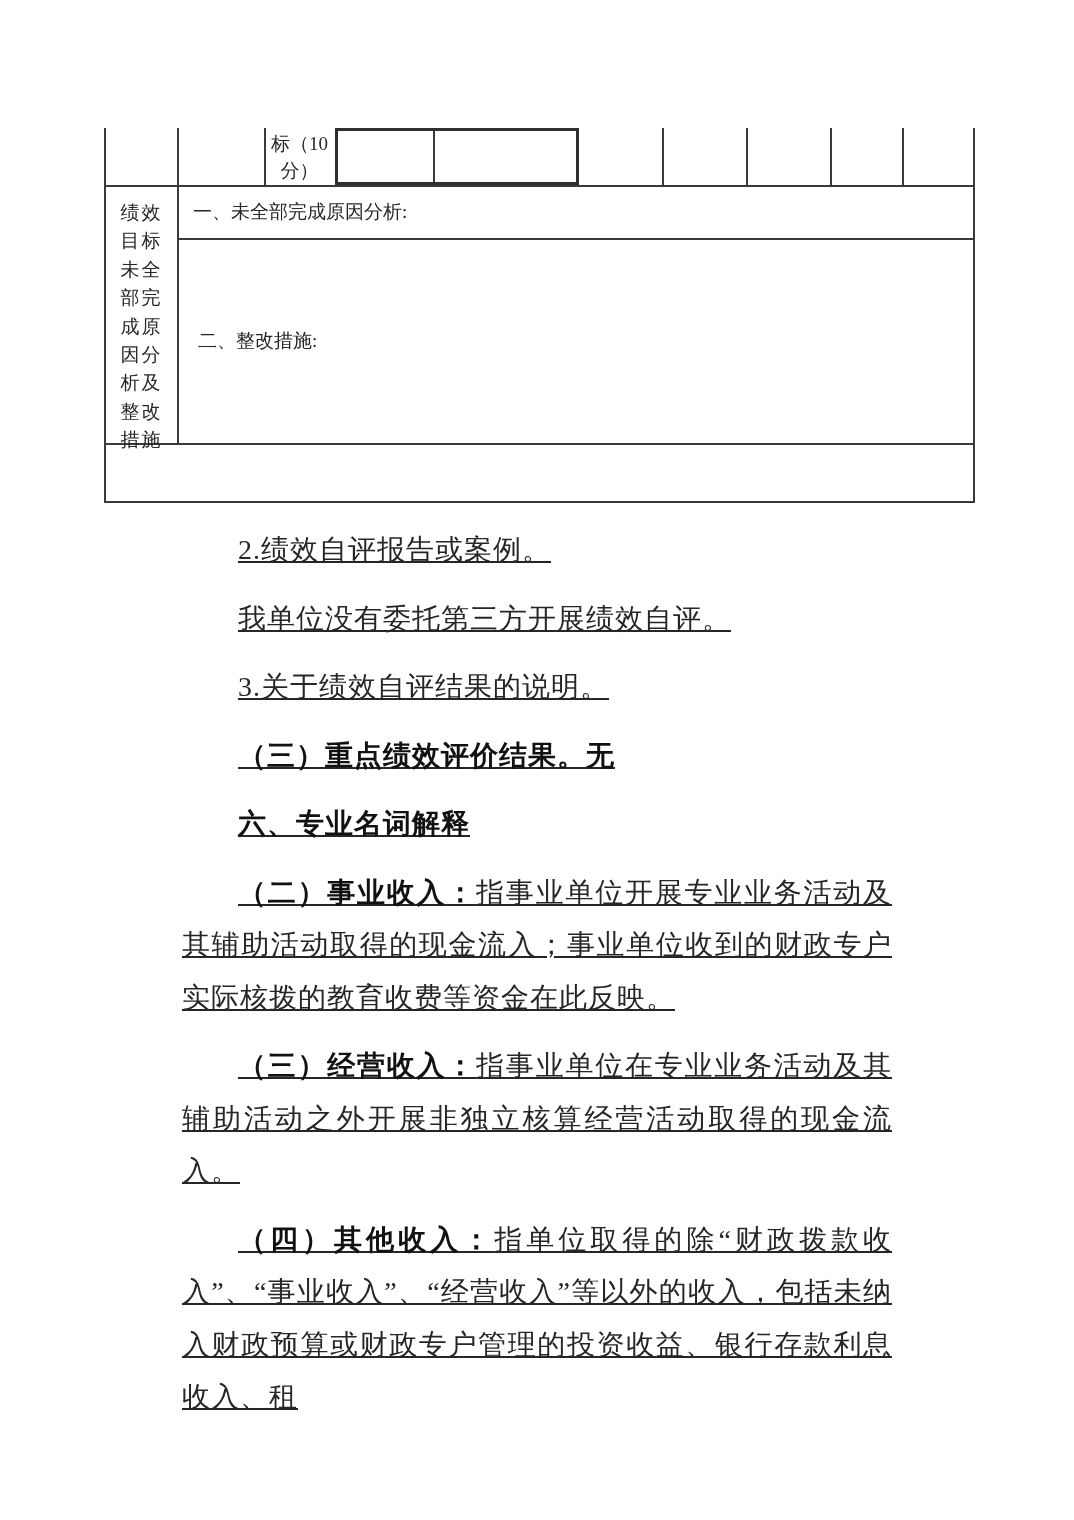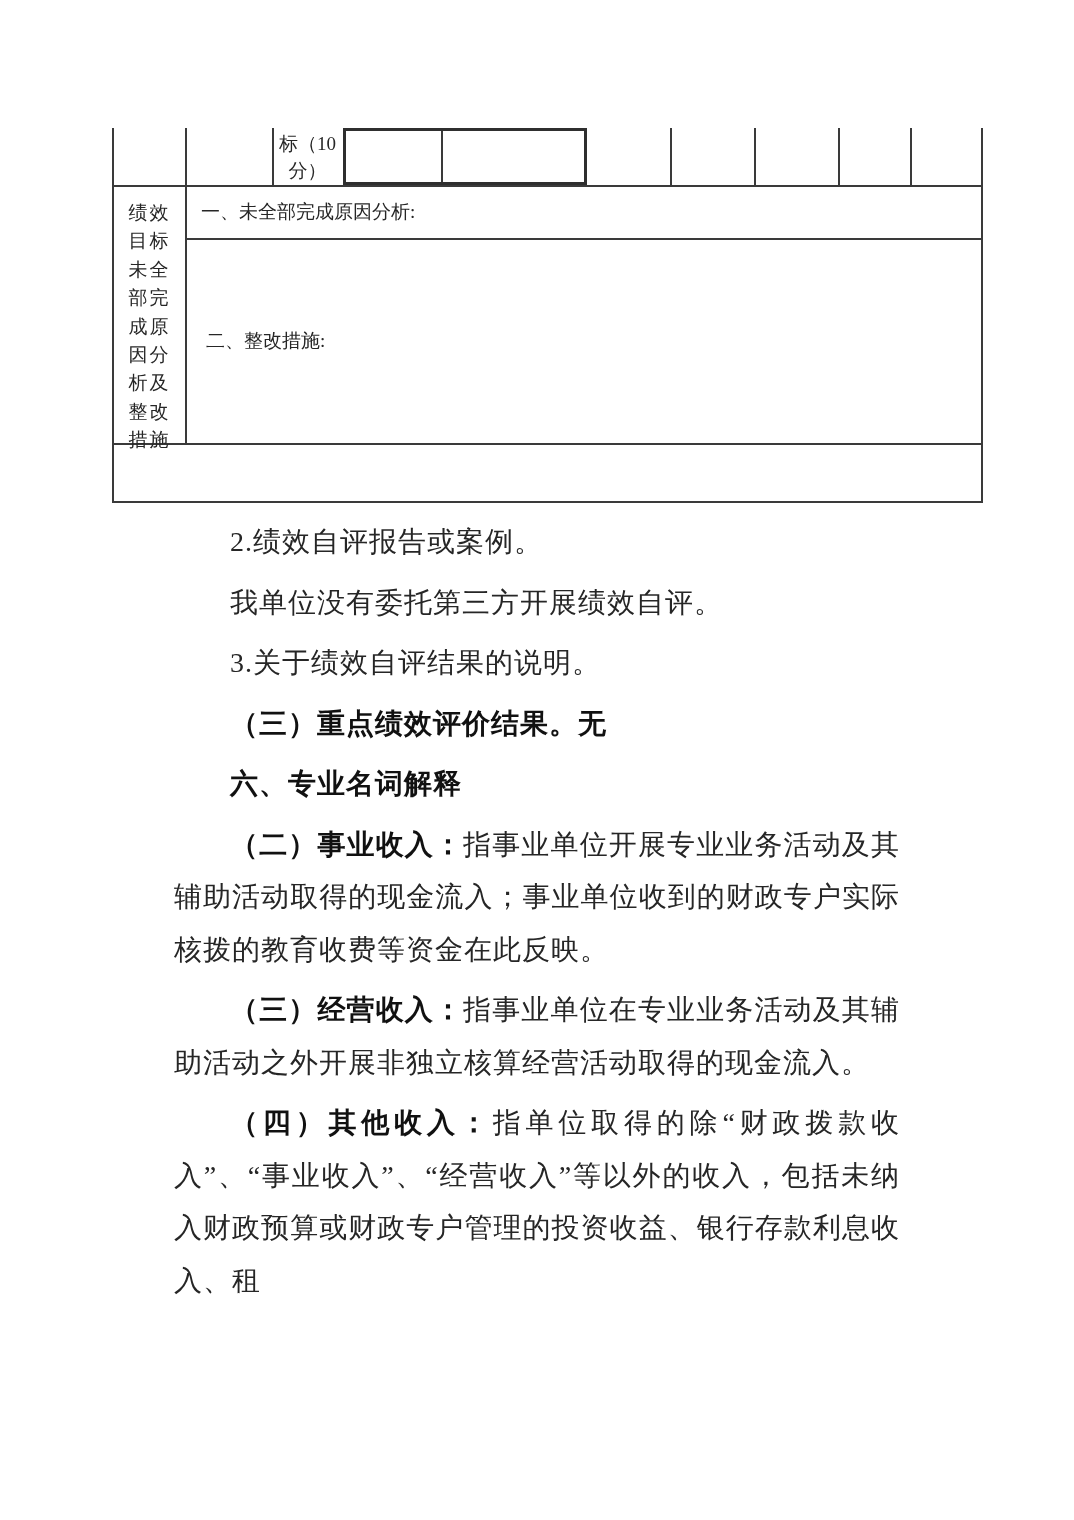--- a/index.html
+++ b/index.html
@@ -7,21 +7,21 @@
     width:1074px;height:1520px;position:relative;background:#ffffff;
     font-family:"Liberation Serif","DejaVu Serif",serif;
     color:#262626;
   }
   .page{position:absolute;inset:0;}
 
   
   .doc-table{
     position:absolute;left:104px;top:128px;width:867px;height:373px;
     border-left:2px solid #3a3a3a;border-right:2px solid #3a3a3a;border-bottom:2px solid #3a3a3a;
-    box-sizing:content-box;font-size:19px;margin-left:8px;
+    box-sizing:content-box;font-size:19px;
   }
   .vl{position:absolute;width:0;border-left:2px solid #3a3a3a;}
   .hl{position:absolute;height:0;border-top:2px solid #3a3a3a;}
   .nested-box{position:absolute;left:229px;top:0;width:244px;height:57px;
     border:3px solid #2f2f2f;box-sizing:border-box;}
   .nested-box .nb-div{position:absolute;left:95px;top:0;height:100%;width:0;border-left:2px solid #3a3a3a;}
   .score-cell{position:absolute;left:158px;top:0;width:71px;height:57px;
     text-align:center;line-height:27px;padding-top:2px;box-sizing:border-box;}
   .side-header{position:absolute;left:0;top:57px;width:71px;height:258px;
     text-align:center;box-sizing:border-box;padding-top:14px;}
@@ -32,21 +32,21 @@
     display:flex;align-items:center;padding-left:28px;box-sizing:border-box;}
   .footer-cell{position:absolute;left:0;top:315px;width:867px;height:58px;
     display:flex;align-items:center;padding-left:7px;box-sizing:border-box;}
 
   
   .body-text{
     position:absolute;left:166px;top:508px;width:742px;
     font-size:28px;line-height:52.5px;letter-spacing:1px;
     text-align:justify;text-justify:inter-character;
   }
-  .para{margin:8px;}
+  .para{margin:16px;text-decoration:underline;}
   .para.indent{text-indent:56px;}
   .seg{color:#262626;}
   .seg.bold{
     font-family:"Liberation Sans","DejaVu Sans",sans-serif;
     font-weight:700;color:#111111;
   }
 </style>
 </head>
 <body>
 

